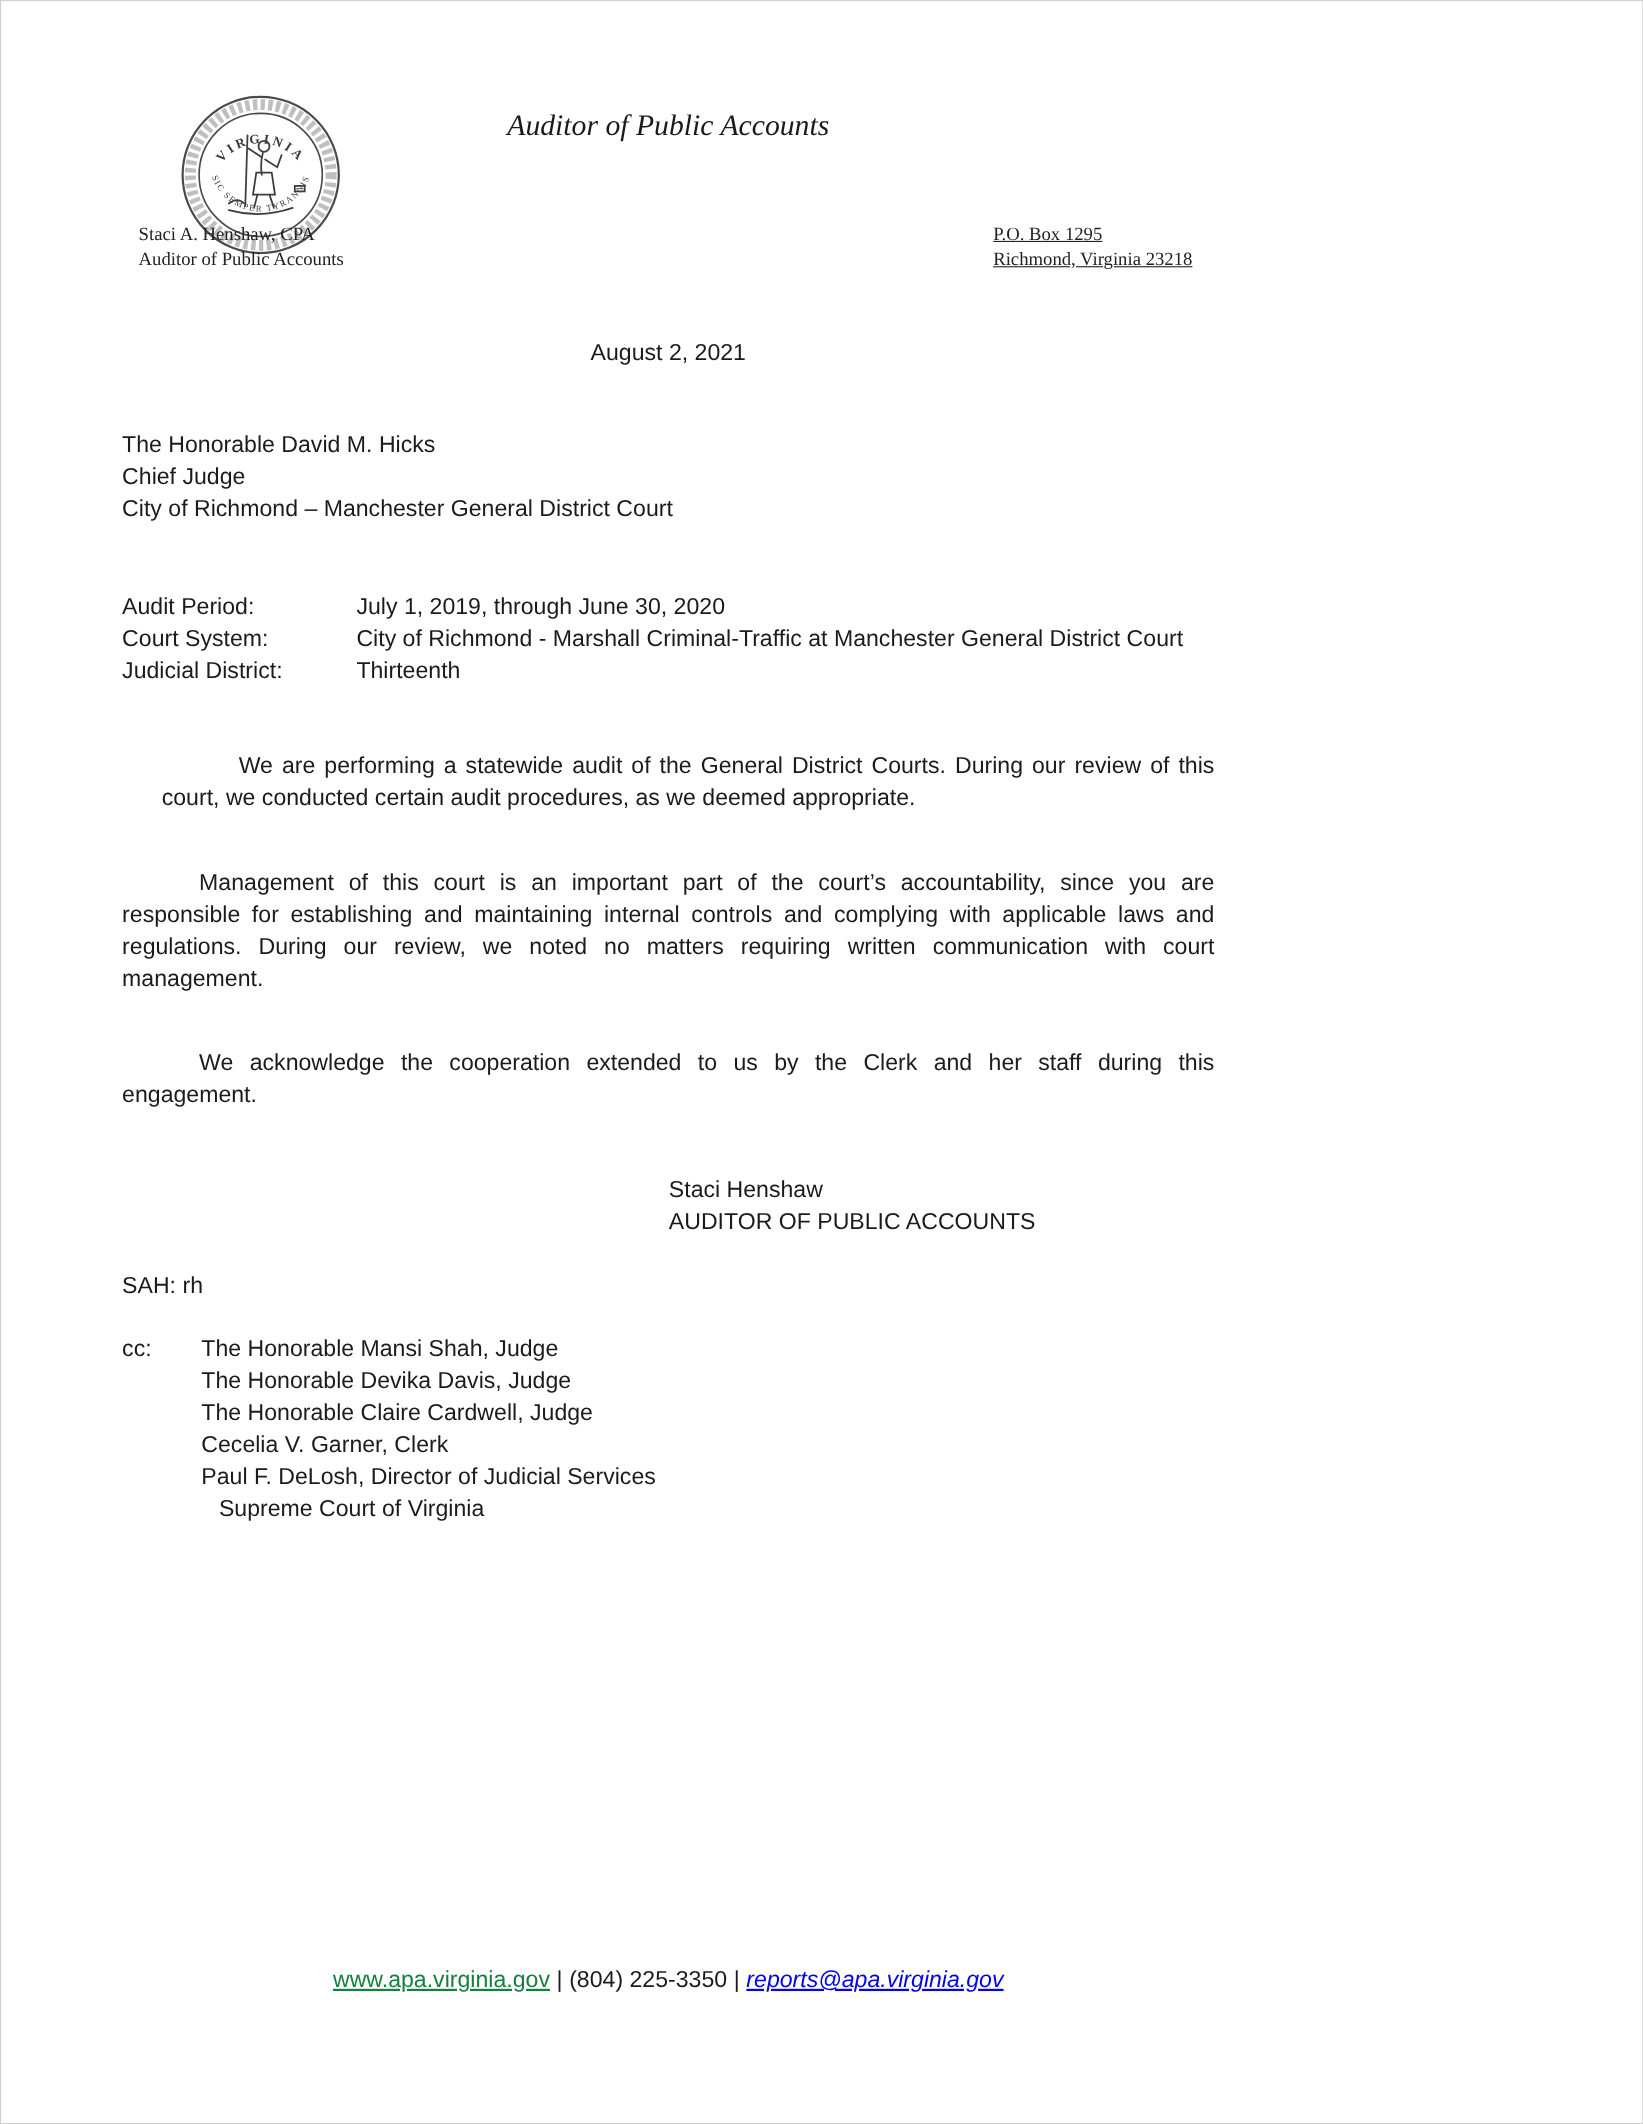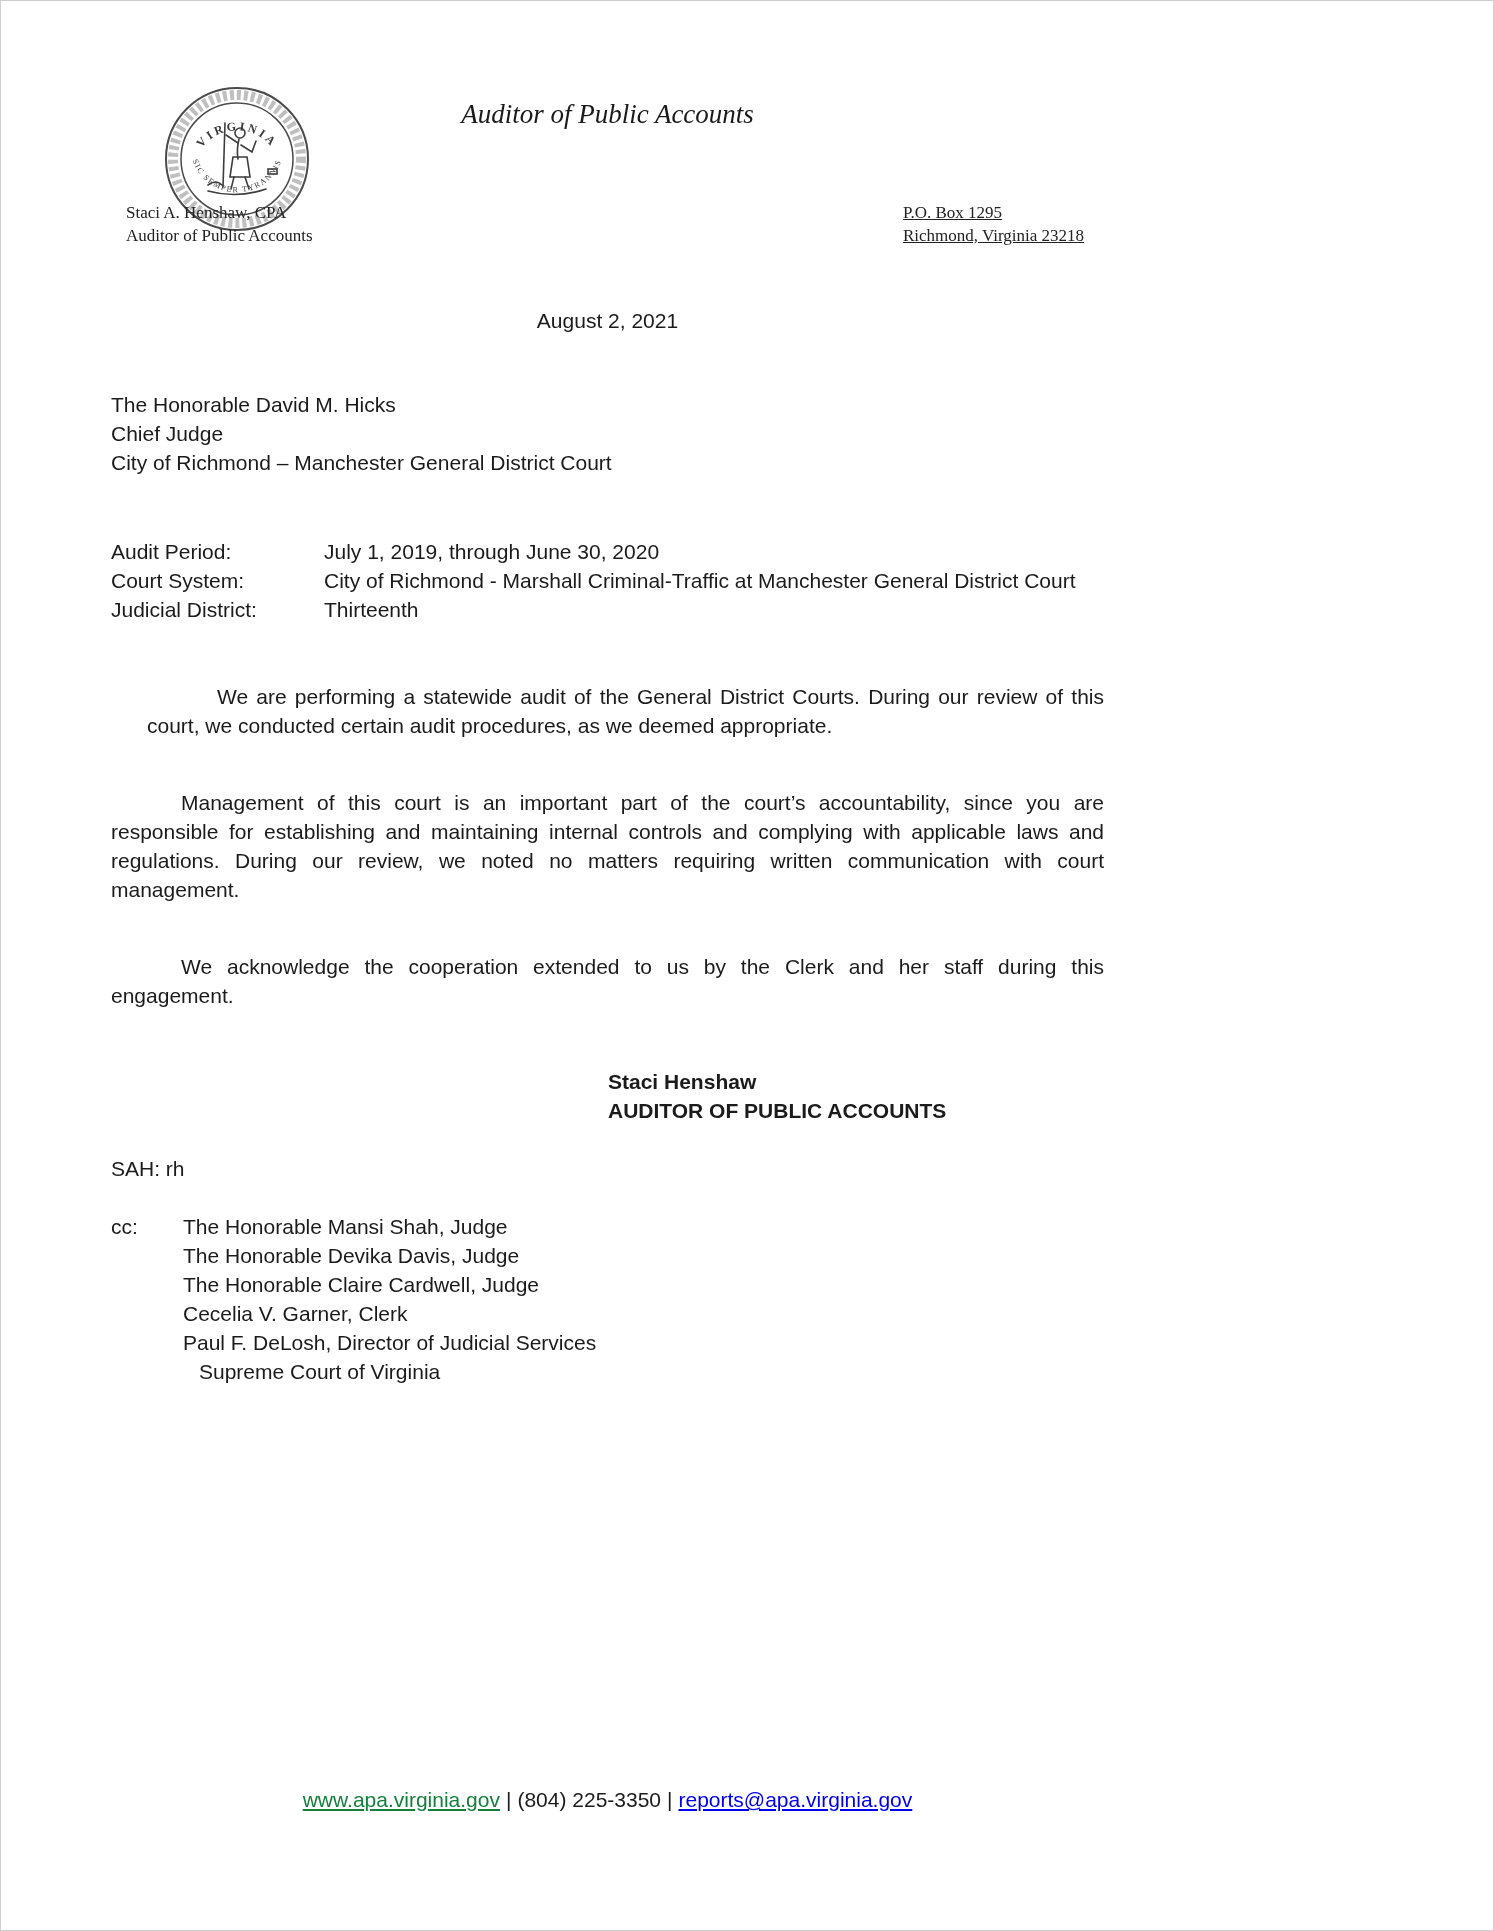--- a/index.html
+++ b/index.html
@@ -77,21 +77,21 @@
     display: grid;
     grid-template-columns: 213px 1fr;
   }
   .meta .value { white-space: nowrap; }
   .paragraphs p {
     text-align: justify;
     text-indent: 70px;
   }
   .paragraphs p.first { margin-top: 58px; margin-left: 36px; }
   .paragraphs p + p { margin-top: 48px; }
-  .signature { margin-top: 57px; margin-left: 497px; font-weight: bold; }
+  .signature { margin-top: 57px; margin-left: 497px; }
   .reference { margin-top: 29px; }
   .cc-block {
     margin-top: 29px;
     display: grid;
     grid-template-columns: 72px 1fr;
   }
   .cc-sub { padding-left: 16px; }
 
   
   .footer {
@@ -196,16 +196,16 @@
         <div>The Honorable Claire Cardwell, Judge</div>
         <div>Cecelia V. Garner, Clerk</div>
         <div>Paul F. DeLosh, Director of Judicial Services</div>
         <div class="cc-sub">Supreme Court of Virginia</div>
       </div>
     </div>
 
   </div>
 
   <div class="footer">
-    <a style="color: #15803d;">www.apa.virginia.gov</a><span class="sep">|</span><span>(804) 225-3350</span><span class="sep">|</span><a style="color: rgb(0, 0, 238);">reports@apa.virginia.gov</a>
+    <a style="color: #15803d;">www.apa.virginia.gov</a><span class="sep">|</span><span>(804) 225-3350</span><span class="sep">|</span><a style="color: rgb(0, 0, 238); font-style: italic;">reports@apa.virginia.gov</a>
   </div>
 
 </div>
 
 </body></html>

